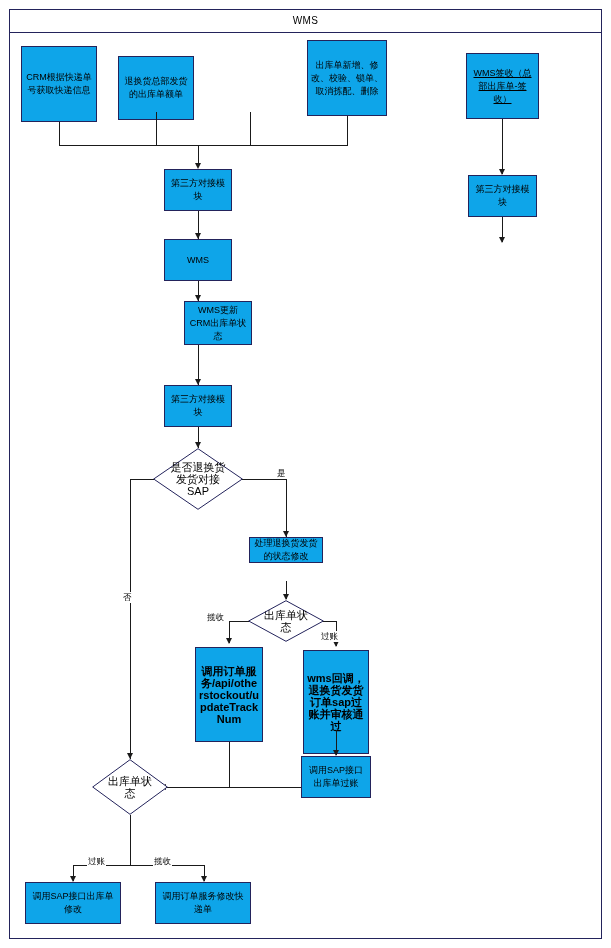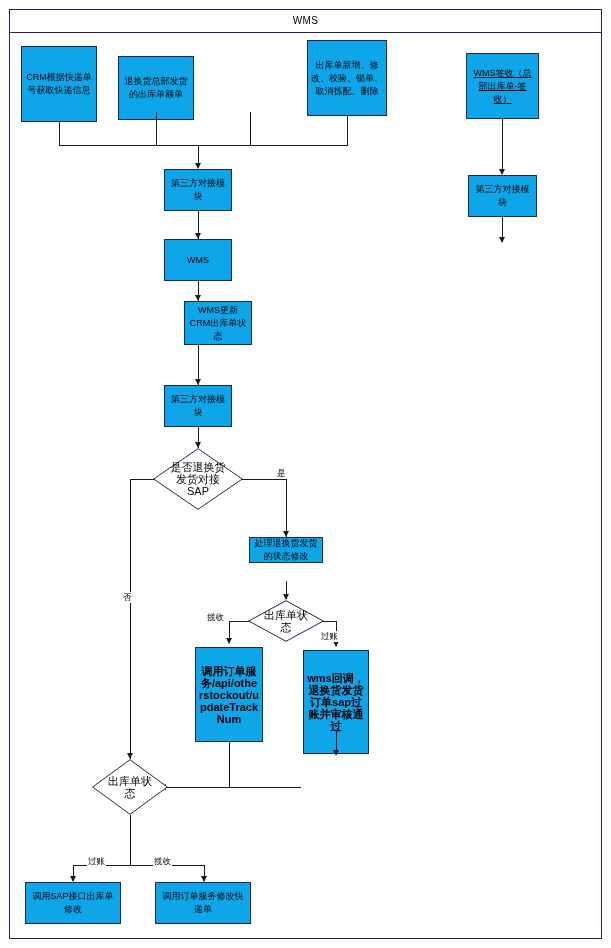--- a/index.html
+++ b/index.html
@@ -209,20 +209,21 @@
   <div class="arrow-down" style="left:332.5px; top:641px;"></div>
   <div class="edge-label" style="left:320px; top:631px;">过账</div>
 
   <div class="node small" style="left:195px; top:647px; width:68px; height:95px;">调用订单服务/api/otherstockout/updateTrackNum</div>
 
   <div class="node small" style="left:303px; top:650px; width:66px; height:104px;">wms回调，退换货发货订单sap过账并审核通过</div>
 
   <div class="vline" style="left:336px; top:730px; height:25px;"></div>
   <div class="arrow-down" style="left:332.5px; top:750px;"></div>
 
+  <div class="node" style="left:301px; top:756px; width:70px; height:42px;">调用SAP接口出库单过账</div>
 
   <div class="vline" style="left:229px; top:742px; height:45px;"></div>
 
   <div class="hline" style="left:163px; top:787px; width:138px;"></div>
   <div class="arrow-left" style="left:160px; top:783.5px;"></div>
 
   <div class="decision" style="left:92px; top:759px; width:76px; height:56px;">
     <svg class="dia" viewBox="0 0 76 56" preserveAspectRatio="none">
       <polygon points="38,0.7 75.3,28 38,55.3 0.7,28" fill="#ffffff" stroke="#23235b" stroke-width="1"></polygon>
     </svg>

